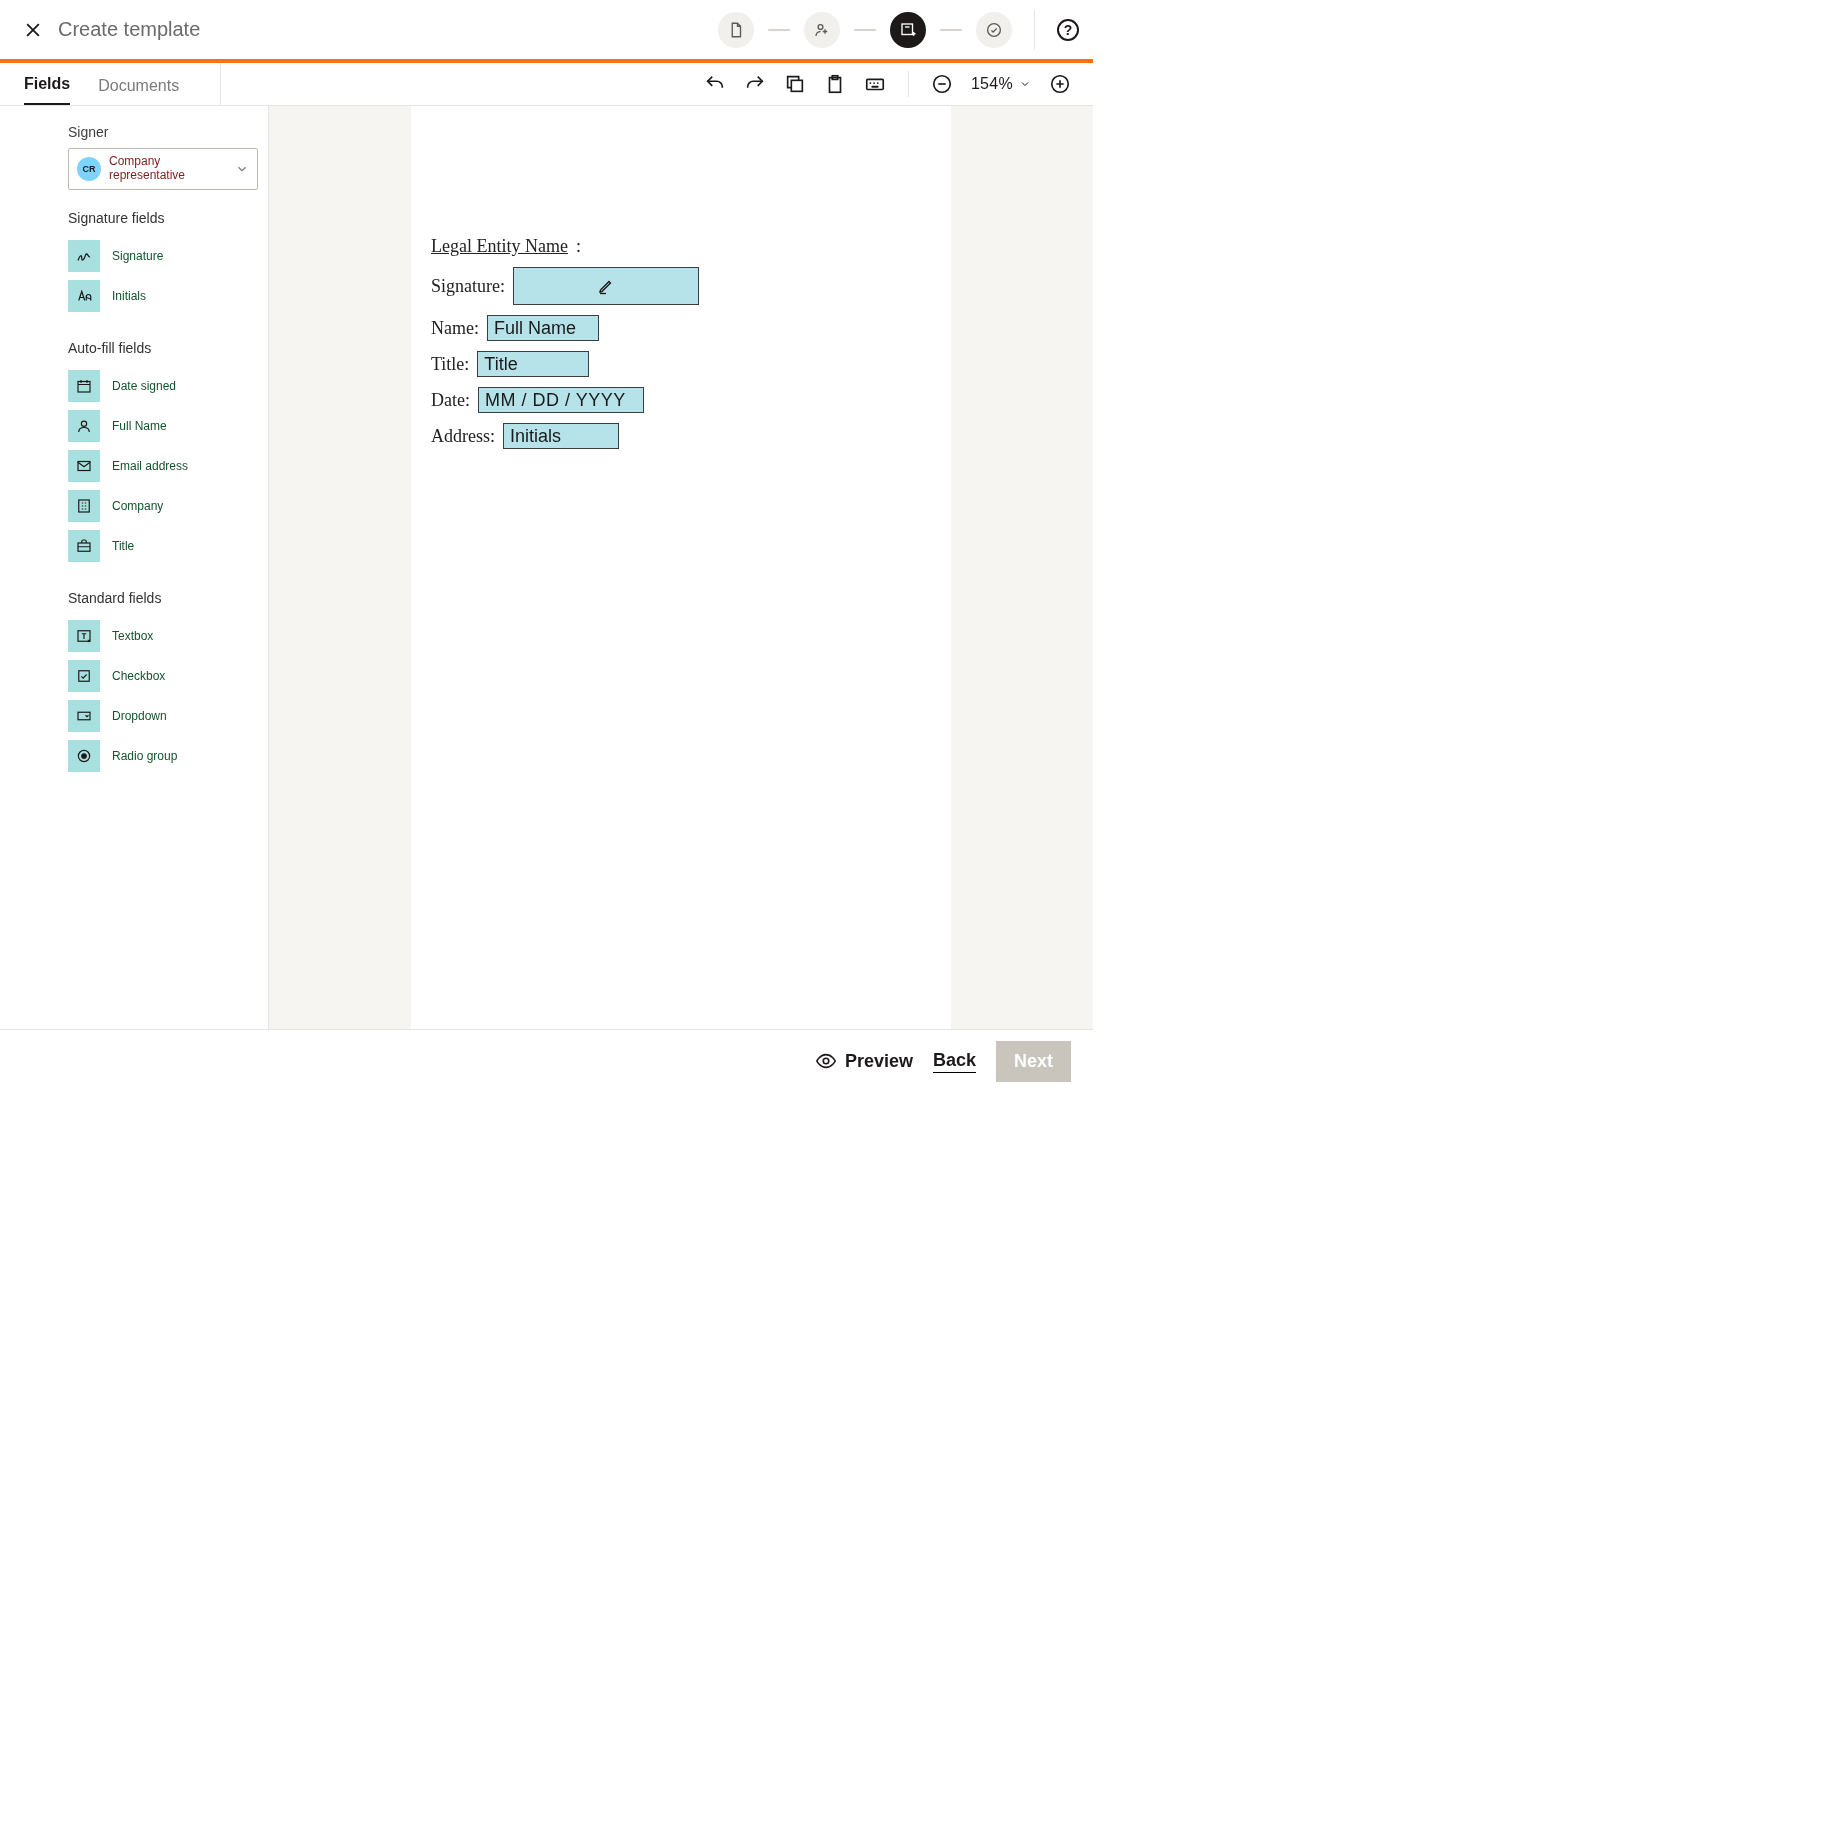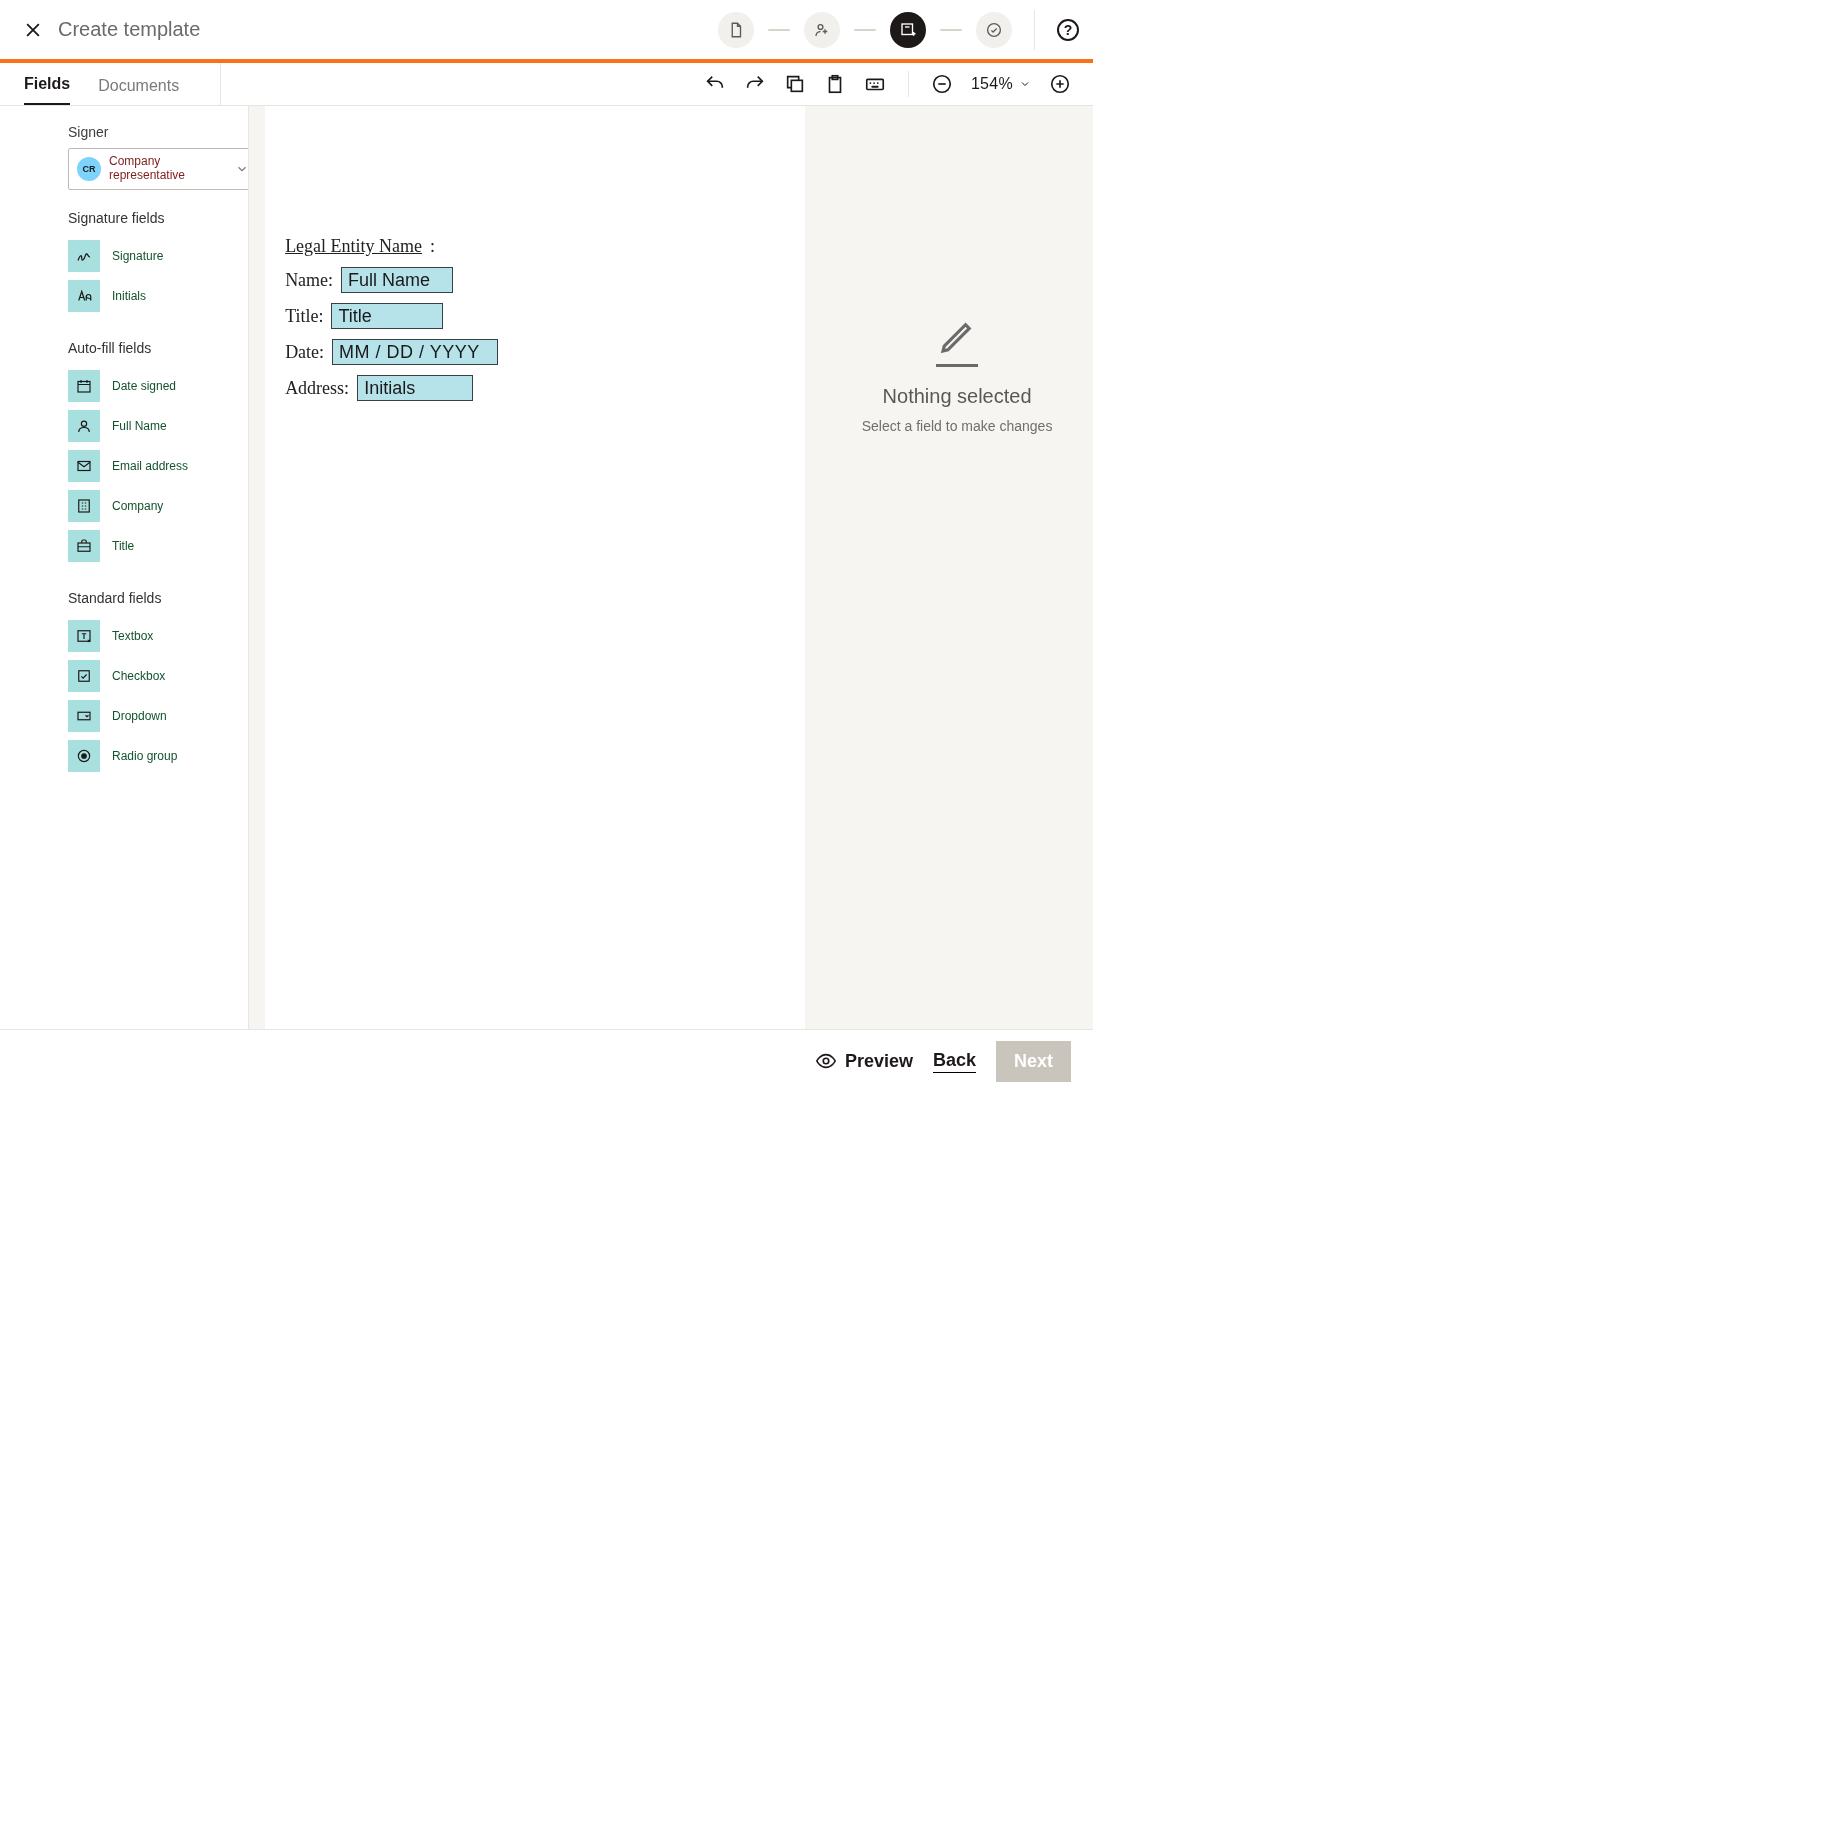--- a/index.html
+++ b/index.html
@@ -390,48 +390,47 @@
     </div>
   </div>
 
   <div class="canvas-wrap">
     <div class="doc-page">
       <div class="doc-row">
         <span class="doc-label underline">Legal Entity Name</span>
           <span>:</span>
       </div>
       <div class="doc-row">
+        <span class="doc-label">Signature:</span>
+        <span class="placed-field pf-sig">
+          <svg width="18" height="18" viewBox="0 0 24 24" fill="none" stroke="#1e1919" stroke-width="1.8">
+              <path d="M4 20l2.5-.6L18 8l-2-2L4.6 17.5 4 20z"></path>
+              <path d="M4 22h8"></path>
+            </svg>
+        </span>
+      </div>
+      <div class="doc-row">
         <span class="doc-label">Name:</span>
         <span class="placed-field pf-name">Full Name</span>
       </div>
       <div class="doc-row">
         <span class="doc-label">Title:</span>
         <span class="placed-field pf-title">Title</span>
       </div>
       <div class="doc-row">
         <span class="doc-label">Date:</span>
         <span class="placed-field pf-date">MM / DD / YYYY</span>
       </div>
       <div class="doc-row">
         <span class="doc-label">Address:</span>
         <span class="placed-field pf-addr">Initials</span>
       </div>
     </div>
   </div>
 
-  <div class="right-panel">
-    <div class="rp-icon">
-      <svg viewBox="0 0 24 24" fill="none" stroke="#6a6a6a" stroke-width="1.8">
-          <path d="M4 20l2.8-.7L19 7.1 16.9 5 4.7 17.2 4 20z"></path>
-        </svg>
-      <div class="rp-icon-underline"></div>
-    </div>
-    <div class="rp-title">Nothing selected</div>
-    <div class="rp-sub">Select a field to make changes</div>
-  </div>
 </div>
 
 <div class="footer">
   <div class="preview-link">
     <svg width="22" height="22" viewBox="0 0 24 24" fill="none" stroke="#1e1919" stroke-width="1.8">
         <path d="M2 12s3.5-7 10-7 10 7 10 7-3.5 7-10 7S2 12 2 12z"></path>
         <circle cx="12" cy="12" r="3"></circle>
       </svg>
     <span>Preview</span>
   </div>

